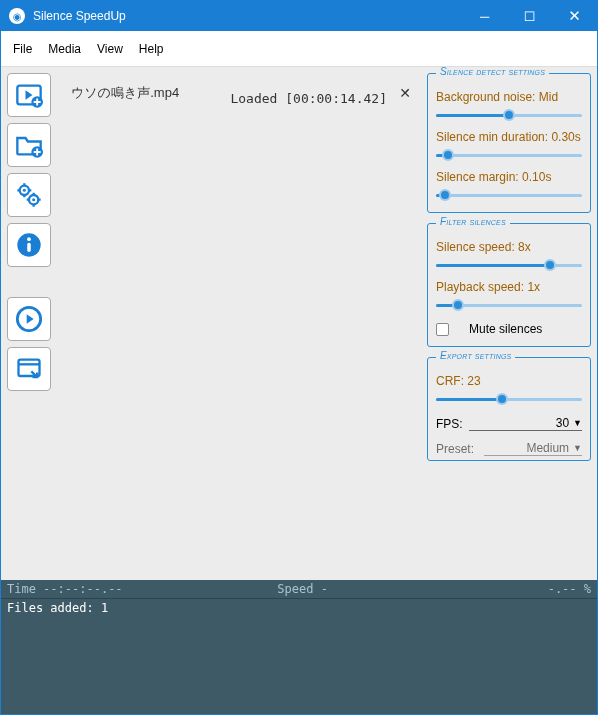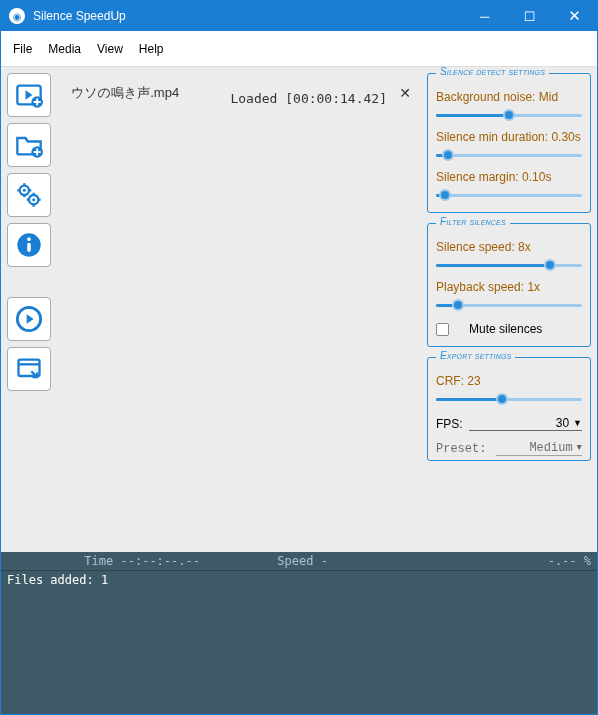--- a/index.html
+++ b/index.html
@@ -33,25 +33,25 @@
   .slider { position:relative; height:14px; }
   .slider-track { position:absolute; top:6px; left:0; right:0; height:3px; background:#9ecbed; border-radius:2px;}
   .slider-fill { position:absolute; top:6px; left:0; height:3px; background:#2a8dd8; border-radius:2px;}
   .slider-thumb { position:absolute; top:1px; width:12px; height:12px; background:#2a8dd8; border:2px solid #9ecbed; border-radius:50%; transform:translateX(-50%);}
   .checkbox-row { display:flex; align-items:center; gap:20px; margin-top:10px;}
   .checkbox { width:13px;height:13px;border:1px solid #888;background:#fff;border-radius:2px;cursor:pointer;}
   .fps-row{display:flex;align-items:center;gap:6px;margin-top:10px;font-size:12px;}
   .fps-wrap{flex:1;display:flex;align-items:center;border-bottom:1px solid #666;justify-content:flex-end;gap:4px;cursor:pointer;}
   .chev{font-size:9px;}
   .statusbar { height:18px; background:#3d5a66; color:#a8c4cf; font-family:Consolas,monospace; font-size:12px; display:flex; align-items:center; padding:0 6px;}
-  .status-left{flex:1;text-align:center;}
+  .status-left{flex:1;}
   .status-mid{flex:1;text-align:left;}
   .status-right{text-align:right;}
-  .console { height:144px; background:#3d5a66; color:#fff; font-family:Consolas,monospace; font-size:12px; padding:2px 6px; border-top:1px solid #2a4550;}
-  .preset-row{display:flex;align-items:center;gap:10px;margin-top:10px;font-size:12px; opacity:0.55;font-family:Liberation Mono, monospace;}
+  .console { height:116px; background:#3d5a66; color:#fff; font-family:Consolas,monospace; font-size:12px; padding:2px 6px; border-top:1px solid #2a4550;}
+  .preset-row{display:flex;align-items:center;gap:10px;margin-top:10px;font-size:12px; opacity:0.55;}
 </style>
 </head>
 <body>
 
 <div class="window">
 
   <div class="titlebar">
     <div class="titlebar-icon">◉</div>
     <div class="titlebar-text">Silence SpeedUp</div>
     <div class="title-controls">

